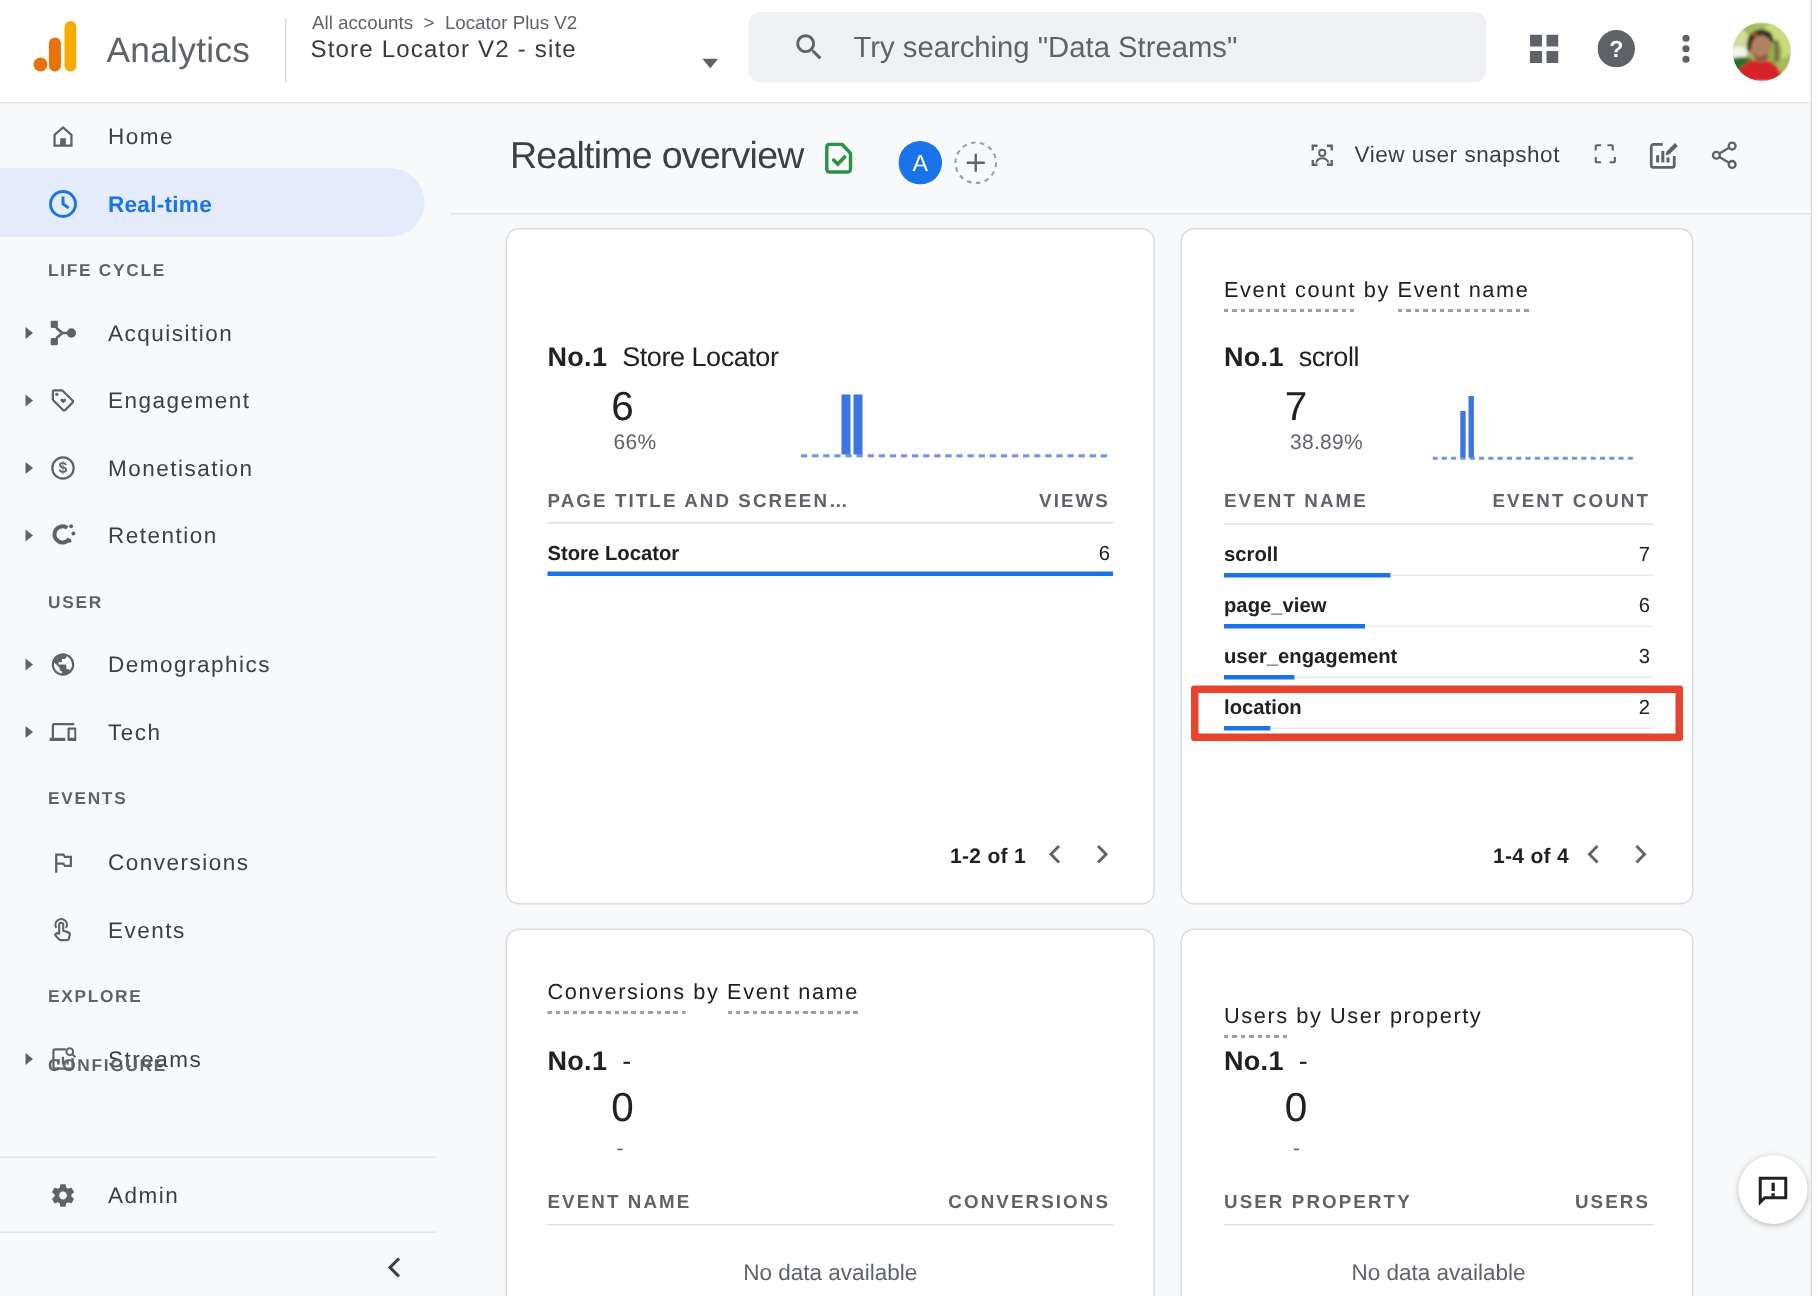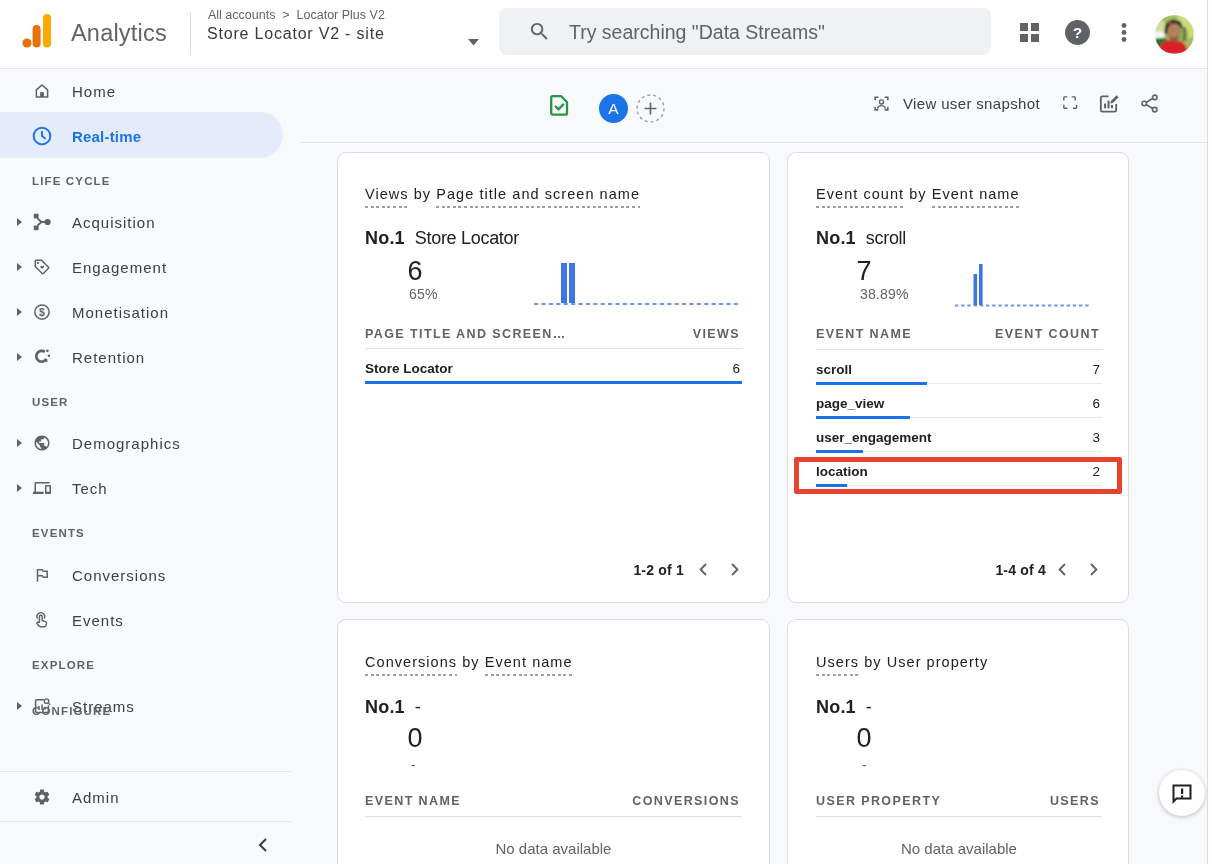--- a/index.html
+++ b/index.html
@@ -224,20 +224,21 @@
   <div class="navitem" style="top:698px;">Streams</div>
   <div class="navhead" style="top:705px;">CONFIGURE</div>
   <div class="sidediv" style="top:771px;"></div>
   <div class="navitem" style="top:789px;">Admin</div>
   <div class="sidediv" style="top:821px;"></div>
   <svg class="abs" style="left:258px; top:838px;" width="9" height="14" viewBox="0 0 9 14">
         <path d="M8 1 L2 7 L8 13" fill="none" stroke="#3c4043" stroke-width="2.1"></path>
       </svg>
 </div>
 
+<div id="ctitle">Realtime overview</div>
 <svg class="abs" style="left:550px; top:95px;" width="19" height="21" viewBox="0 0 19 21">
   <path d="M3 1.2 H11.3 L17 7.2 V17.9 A1.8 1.8 0 0 1 15.2 19.7 H3 A1.8 1.8 0 0 1 1.2 17.9 V3 A1.8 1.8 0 0 1 3 1.2 Z" fill="none" stroke="#2d9246" stroke-width="2.3" stroke-linejoin="round"></path>
   <path d="M5.8 11.7 l2.7 2.7 4.6 -4.8" fill="none" stroke="#2d9246" stroke-width="2.4" stroke-linecap="round"></path>
 </svg>
 <svg class="abs" style="left:599px; top:94px;" width="29" height="29" viewBox="0 0 29 29">
   <circle cx="14.5" cy="14.5" r="14.5" fill="#1a73e8"></circle>
   <text x="14.5" y="20.2" font-size="15.5" fill="#fff" text-anchor="middle" font-family="Liberation Sans">A</text>
 </svg>
 <svg class="abs" style="left:636px; top:94px;" width="29" height="29" viewBox="0 0 29 29">
   <circle cx="14.5" cy="14.5" r="13.5" fill="none" stroke="#9aa0a6" stroke-width="1.4" stroke-dasharray="3 3"></circle>
@@ -261,24 +262,23 @@
 </svg>
 <svg class="abs" style="left:1139px; top:93px;" width="21" height="21" viewBox="0 0 24 24">
   <circle cx="18" cy="5" r="2.6" fill="none" stroke="#5f6368" stroke-width="1.8"></circle>
   <circle cx="6" cy="12" r="2.6" fill="none" stroke="#5f6368" stroke-width="1.8"></circle>
   <circle cx="18" cy="19" r="2.6" fill="none" stroke="#5f6368" stroke-width="1.8"></circle>
   <path d="M8.3 10.7 L15.7 6.3 M8.3 13.3 L15.7 17.7" stroke="#5f6368" stroke-width="1.8"></path>
 </svg>
 <div id="hdrline"></div>
 
 <div id="card1" class="card">
-  <div class="ctitle" style="left:27px;"><span class="dot">Views</span> by <span class="dot">Page title and screen name</span></div>
   <div class="no1" style="left:27px; top:75px;"><b>No.1</b>Store Locator</div>
   <div class="bignum" style="left:37px; top:103px; width:80px;">6</div>
-  <div class="pct" style="left:71px; top:133px;">65%</div>
+  <div class="pct" style="left:71px; top:133px;">66%</div>
   <svg class="abs" style="left:196px; top:108px;" width="204" height="44" viewBox="0 0 204 44">
     <line x1="0" y1="43" x2="204" y2="43" stroke="#6f97e8" stroke-width="2.2" stroke-dasharray="4.2 3.2"></line>
     <rect x="27" y="2" width="6" height="40" fill="#3d76e3"></rect>
     <rect x="35" y="2" width="6" height="40" fill="#3d76e3"></rect>
   </svg>
   <div class="thead" style="left:27px; top:174px;">PAGE TITLE AND SCREEN…</div>
   <div class="thead" style="right:29px; top:174px;">VIEWS</div>
   <div class="hdrdivline" style="left:27px; top:195px; width:377px;"></div>
   <div class="rowname" style="left:27px; top:208px;">Store Locator</div>
   <div class="rowval" style="right:29px; top:208px;">6</div>
@@ -336,21 +336,21 @@
   <div class="no1" style="left:27px; top:77px;"><b>No.1</b>-</div>
   <div class="bignum" style="left:37px; top:103px; width:80px;">0</div>
   <div class="pct" style="left:73px; top:137px;">-</div>
   <div class="thead" style="left:27px; top:174px;">EVENT NAME</div>
   <div class="thead" style="right:29px; top:174px;">CONVERSIONS</div>
   <div class="hdrdivline" style="left:27px; top:196px; width:377px;"></div>
   <div class="nodata" style="left:27px; top:220px; width:377px;">No data available</div>
 </div>
 
 <div id="card4" class="card">
-  <div class="ctitle" style="left:28px; top:34px;"><span class="dot">Users</span> by User property</div>
+  <div class="ctitle" style="left:28px; top:50px;"><span class="dot">Users</span> by User property</div>
   <div class="no1" style="left:28px; top:77px;"><b>No.1</b>-</div>
   <div class="bignum" style="left:36px; top:103px; width:80px;">0</div>
   <div class="pct" style="left:74px; top:137px;">-</div>
   <div class="thead" style="left:28px; top:174px;">USER PROPERTY</div>
   <div class="thead" style="right:28px; top:174px;">USERS</div>
   <div class="hdrdivline" style="left:28px; top:196px; width:286px;"></div>
   <div class="nodata" style="left:28px; top:220px; width:286px;">No data available</div>
 </div>
 
 <div id="fdbtn">

